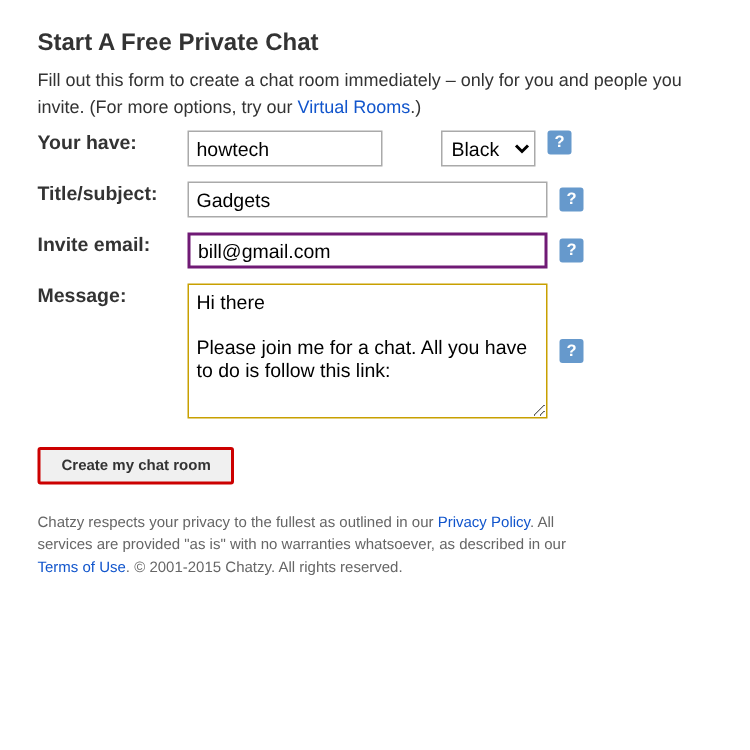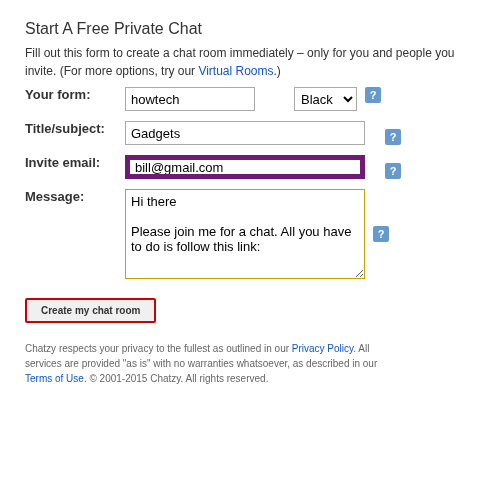--- a/index.html
+++ b/index.html
@@ -13,21 +13,21 @@
       font-size: 13px;
       color: #333;
       background: #fff;
       width: 500px;
       height: 500px;
       padding: 20px 25px;
     }
 
     h1 {
       font-size: 16px;
-      font-weight: normal;
+      font-weight: bold;
       color: #333;
       margin-bottom: 6px;
     }
 
     .description {
       font-size: 12px;
       color: #333;
       line-height: 1.5;
       margin-bottom: 2px;
     }
@@ -107,21 +107,21 @@
       height: 24px;
       border: 1px solid #aaa;
       padding: 2px 5px;
       font-size: 13px;
       outline: none;
     }
 
     .email-input {
       width: 240px;
       height: 24px;
-      border: 5px solid #701a75;
+      border: 2px solid #701a75;
       padding: 2px 5px;
       font-size: 13px;
       outline: none;
     }
 
     .message-textarea {
       width: 240px;
       height: 90px;
       border: 1px solid #c8a000;
       padding: 4px 5px;
@@ -158,39 +158,39 @@
     }
 
     .footer-text a {
       color: #1155cc;
       text-decoration: none;
       text-align: center;
     }
 
     .input-help-row {
       display: flex;
-      align-items: flex-end;
-      gap: 16px;
+      align-items: center;
+      gap: 4px;
     }
   </style>
 </head>
 <body>
 
 
 
 <h1>Start A Free Private Chat</h1>
 
 <p class="description">
   <span>Fill out this form to create a chat room immediately – only for you and people you invite. (For more options, try our </span><a href="#">Virtual Rooms</a><span>.)</span>
 </p>
 
 <table class="form-table">
   <tbody>
       <tr>
-    <td class="label-cell">Your form:</td>
+    <td class="label-cell">Your have:</td>
     <td class="input-cell">
       <div class="name-row">
         <input type="text" class="name-input" value="howtech" style="">
         <select class="color-select">
           <option>Black</option>
           <option>Blue</option>
           <option>Red</option>
           <option>Green</option>
         </select>
         <span class="help-icon">?</span>

